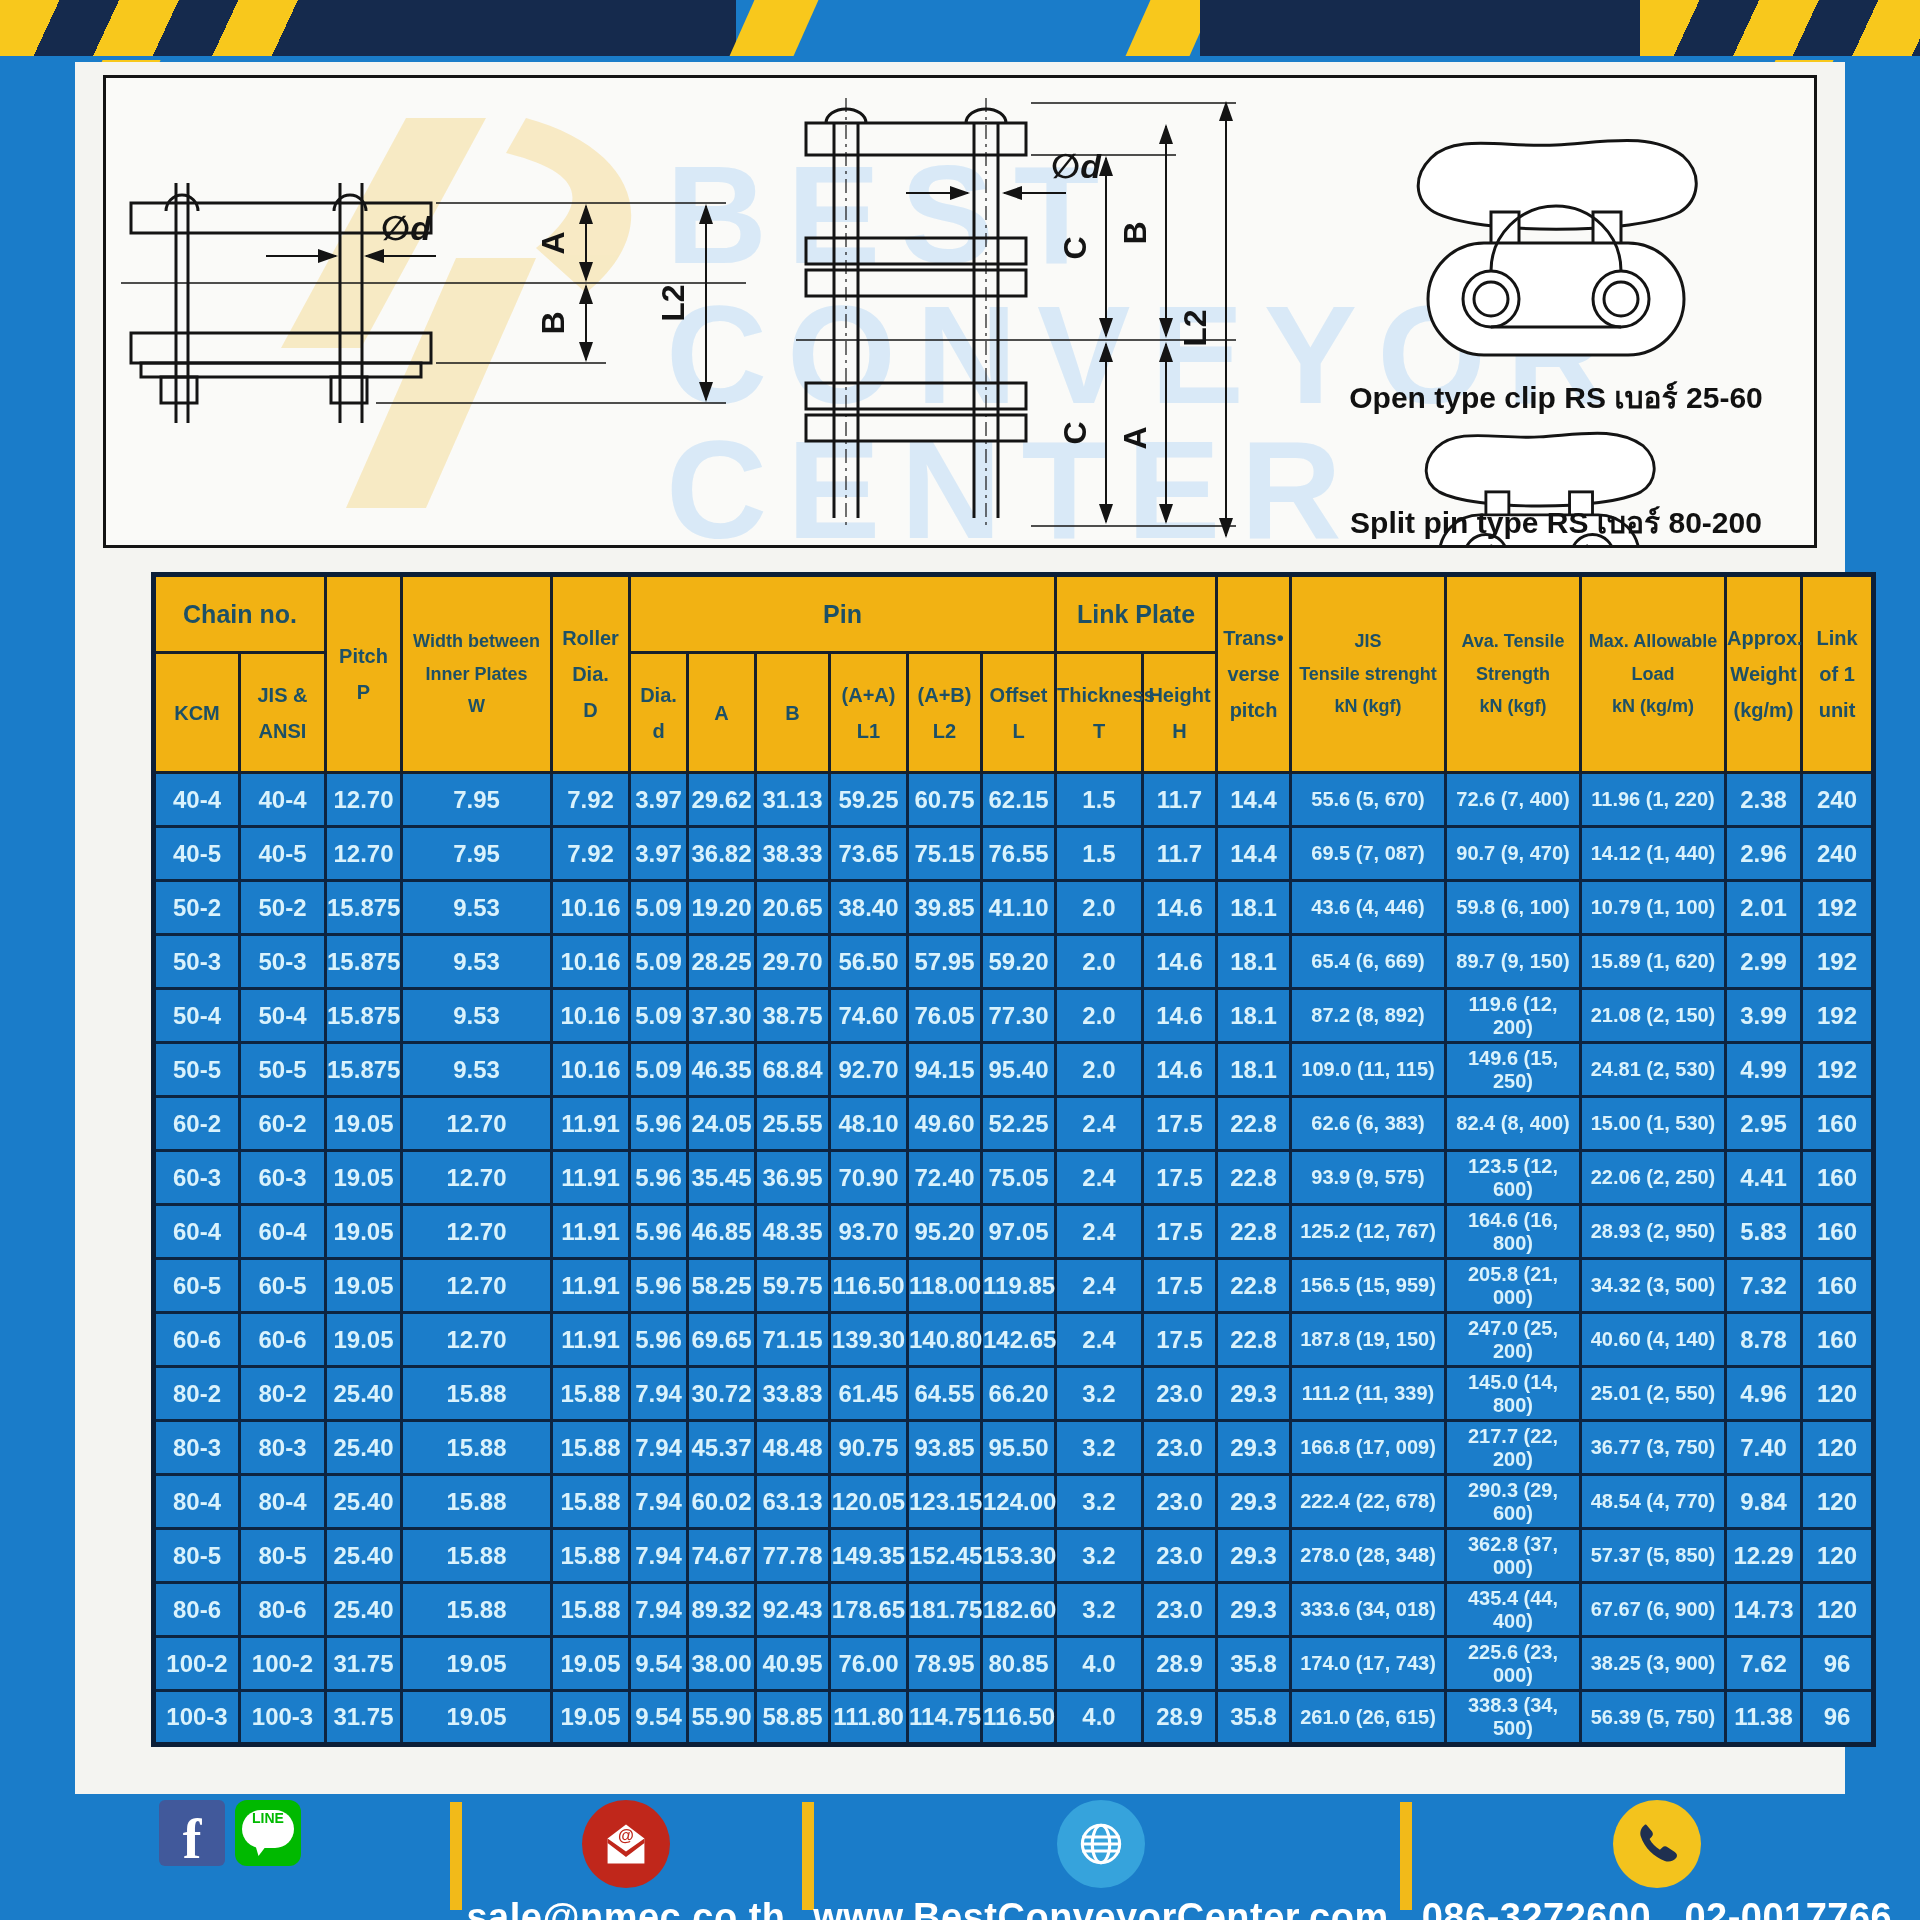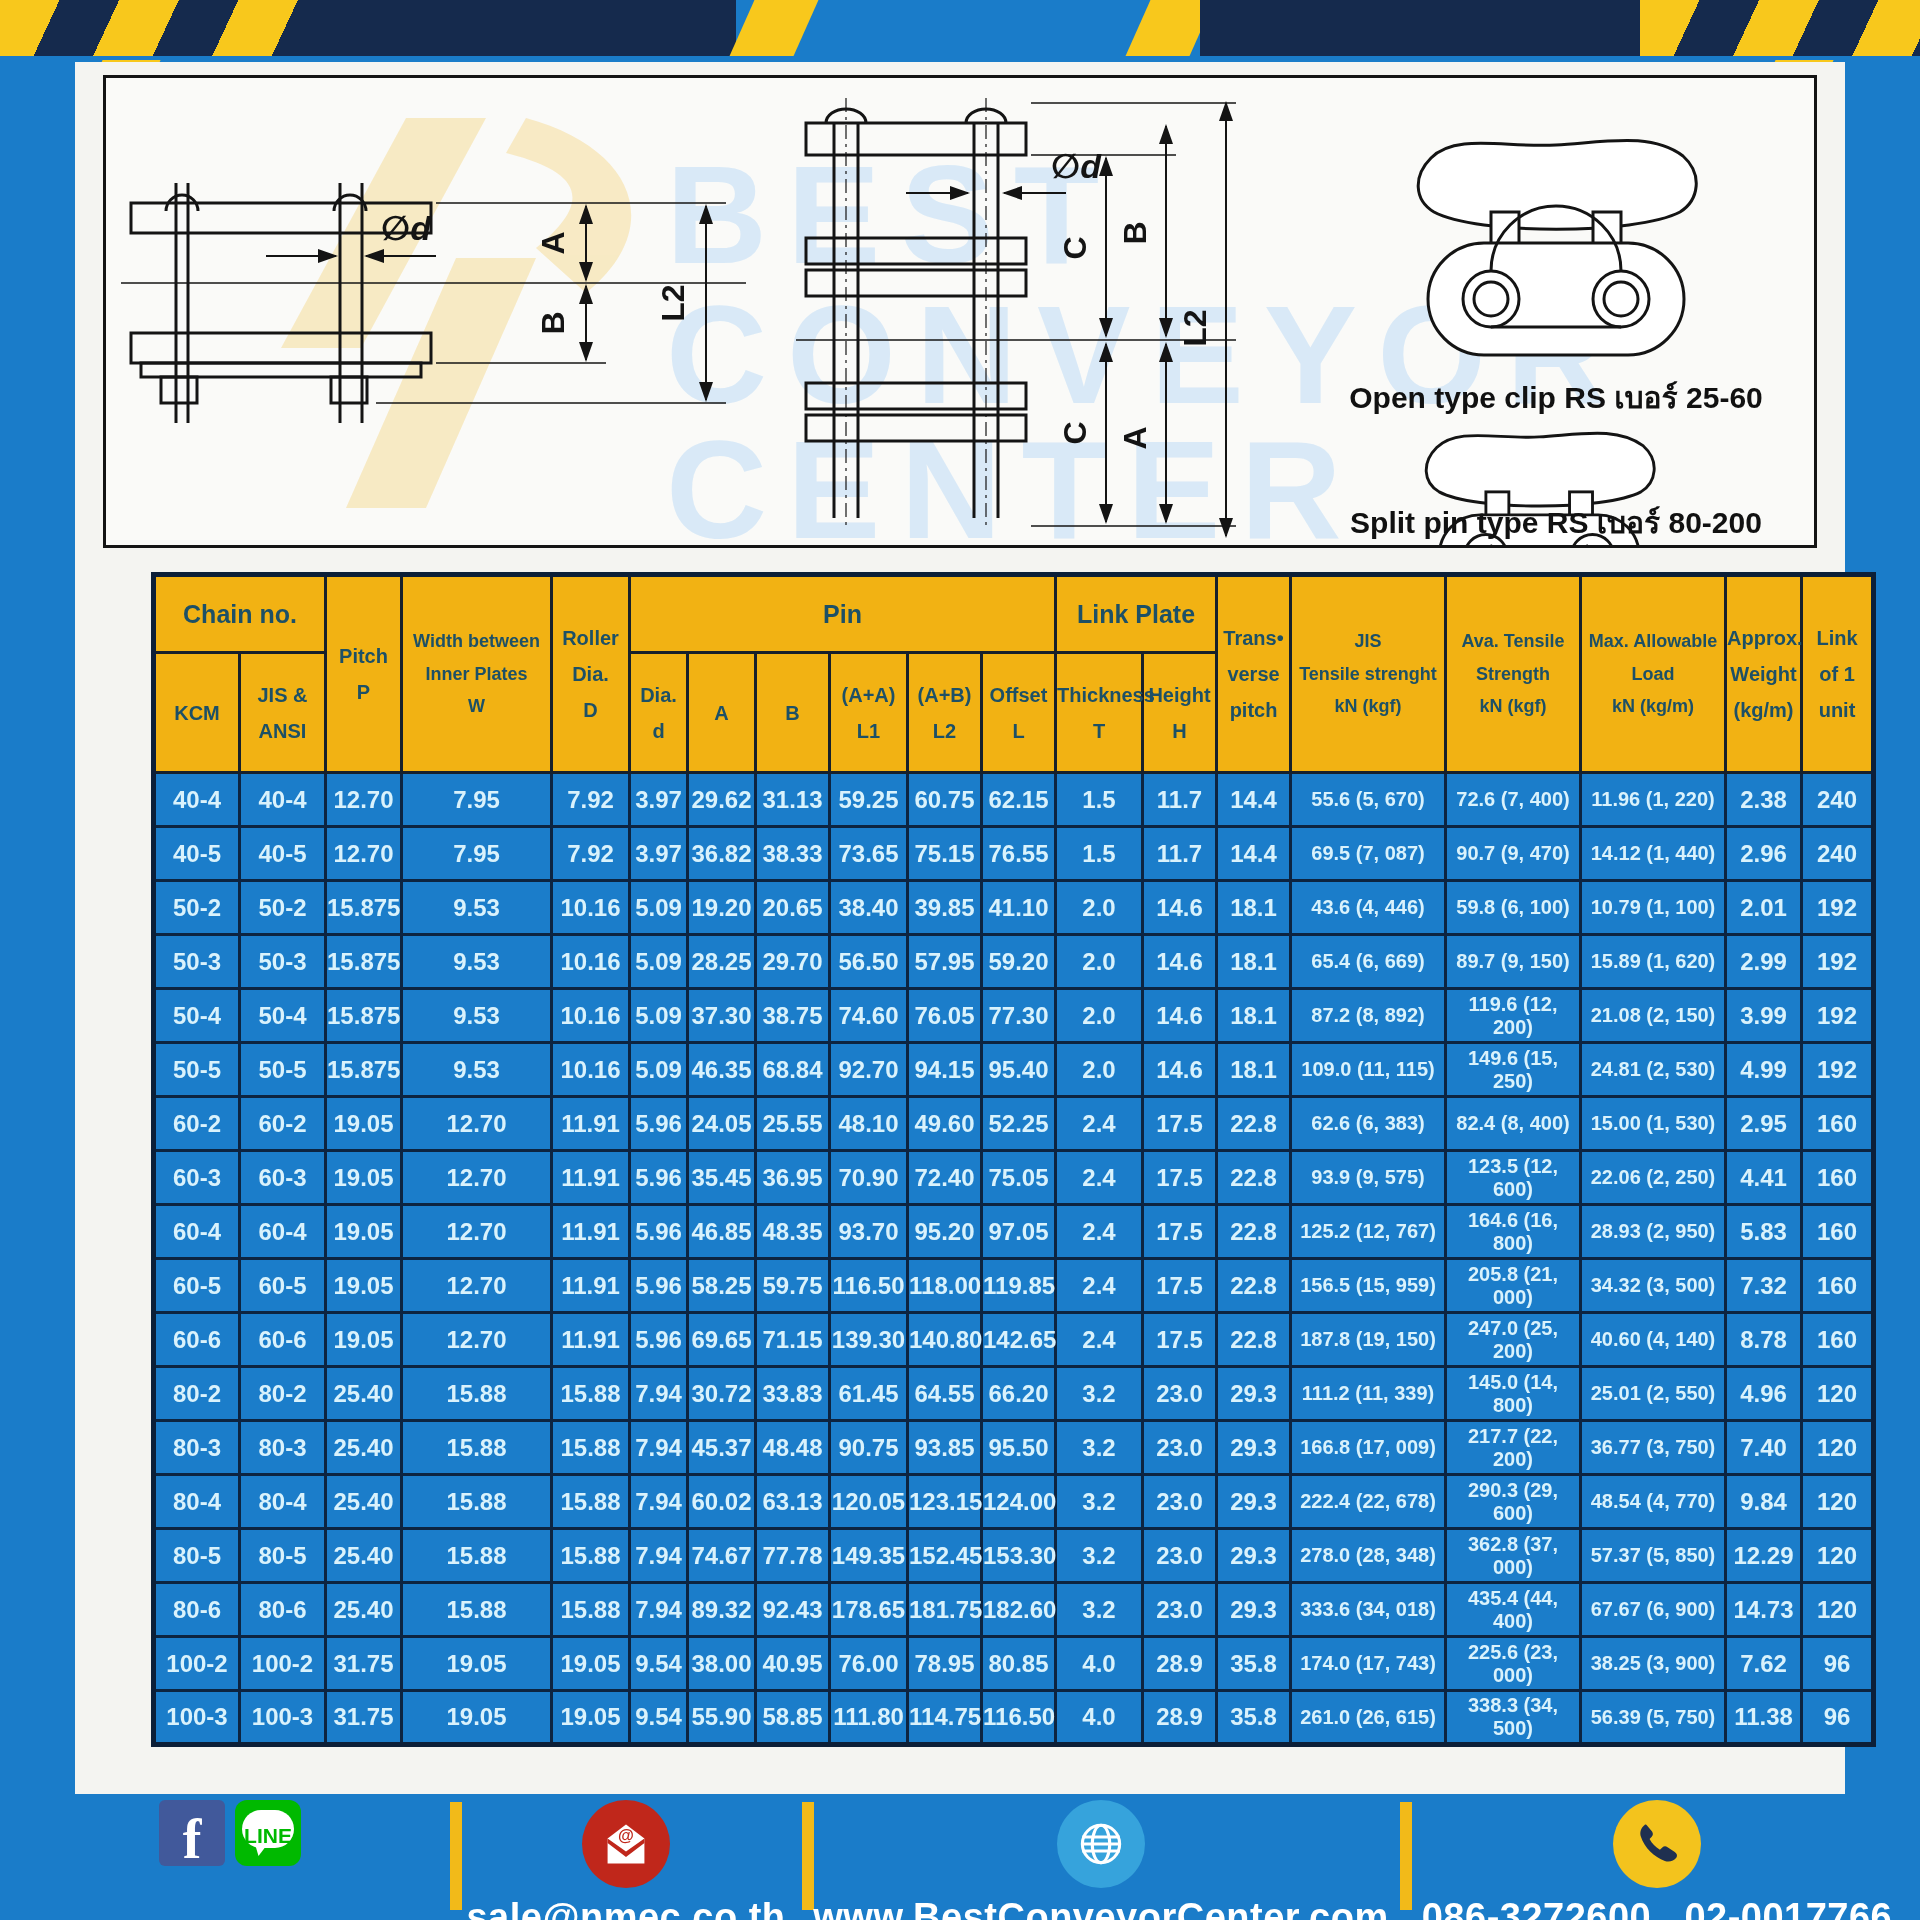--- a/index.html
+++ b/index.html
@@ -43,21 +43,21 @@
   
   .footer{position:absolute;left:0;top:1794px;width:1920px;height:126px;background:var(--frame_blue);}
   .fsec{position:absolute;top:6px;display:flex;flex-direction:column;align-items:center;gap:8px;}
   .fsec .label{color:#ffffff;font-weight:bold;font-size:38px;letter-spacing:0.5px;}
   .sep{position:absolute;top:8px;width:12px;height:108px;background:#f2ba19;}
   .iconrow{display:flex;gap:10px;align-items:center;}
   .fb{width:66px;height:66px;background:#41599b;border-radius:6px;color:#fff;font-weight:bold;font-size:56px;
       display:flex;align-items:flex-end;justify-content:center;line-height:0.95;font-family:"Liberation Serif","DejaVu Serif",serif;overflow:hidden;}
   .line-ic{position:relative;width:66px;height:66px;background:#00b900;border-radius:12px;}
   .line-bubble{position:absolute;left:7px;top:10px;width:52px;height:38px;background:#fff;border-radius:19px;
-               display:flex;align-items:flex-end;justify-content:center;color:#00b900;font-weight:bold;font-size:21px;}
+               display:flex;align-items:flex-start;justify-content:center;color:#00b900;font-weight:bold;font-size:14px;}
   .line-tail{position:absolute;left:18px;top:44px;width:0;height:0;border-left:7px solid transparent;
              border-right:5px solid transparent;border-top:12px solid #fff;transform:rotate(14deg);}
   .cir{width:88px;height:88px;border-radius:50%;display:flex;align-items:center;justify-content:center;}
   .cir.red{background:#c0271b;}
   .cir.lblue{background:#36a3dc;}
   .cir.yellow{background:#f3c31d;}
 </style>
 </head>
 <body>
 

